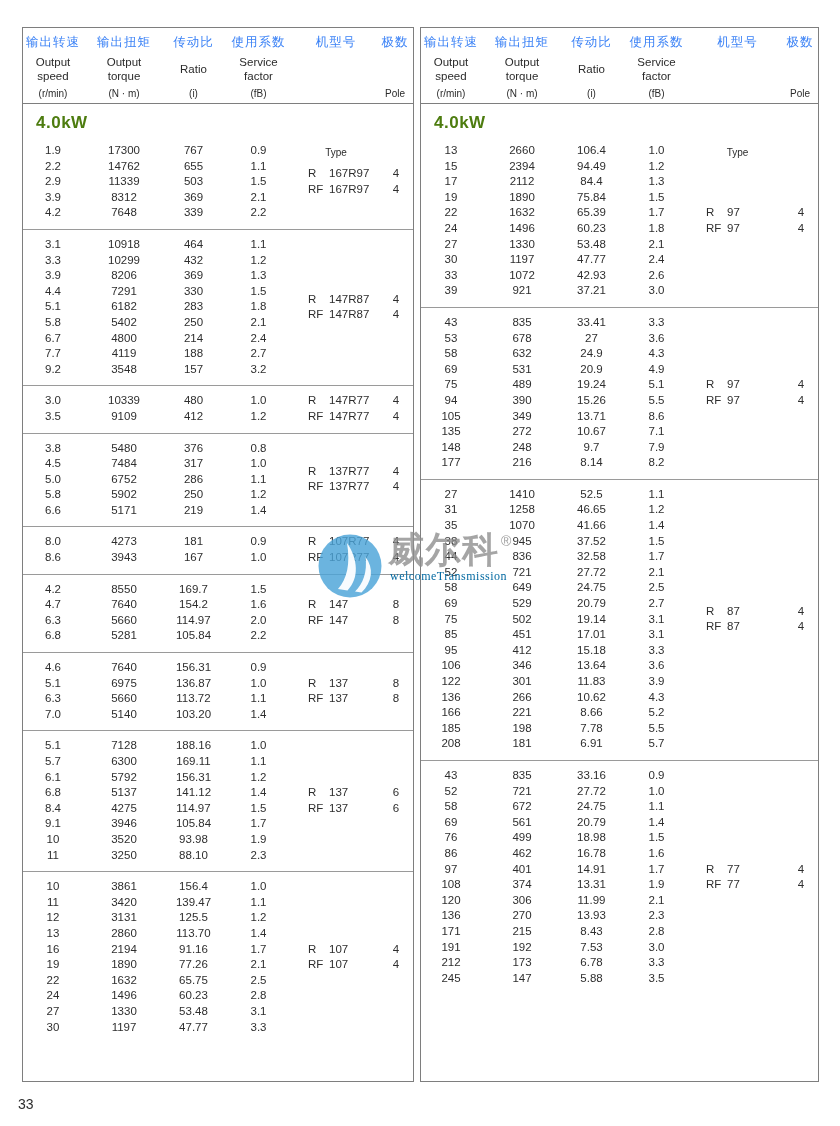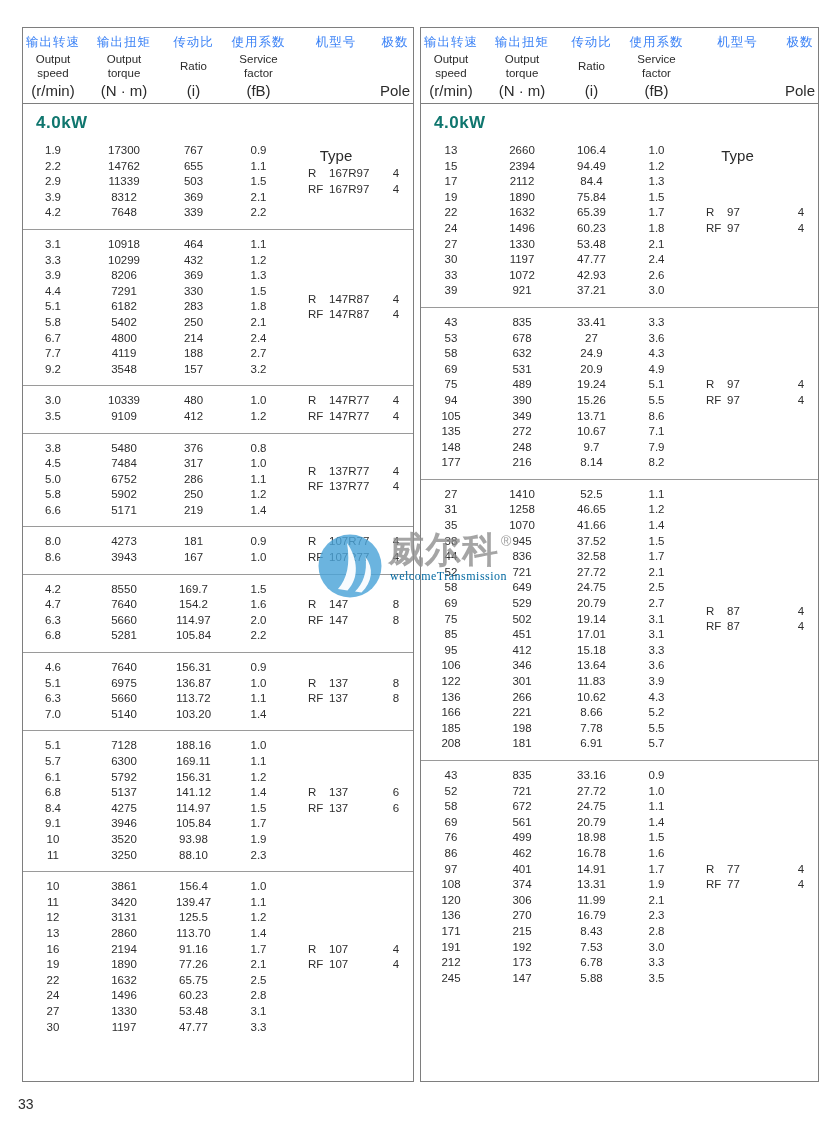--- a/index.html
+++ b/index.html
@@ -8,22 +8,22 @@
   .spec-table{position:absolute;top:27px;height:1055px;border:1px solid #7e7e7e;
               background:#fff;box-sizing:border-box;}
   #table-left{left:22px;width:392px;}
   #table-right{left:420px;width:399px;}
   .thead{display:flex;height:76px;border-bottom:1px solid #7e7e7e;box-sizing:border-box;padding-top:6px;}
   .hcell{display:flex;flex-direction:column;align-items:center;text-align:center;box-sizing:border-box;}
   .c0{width:60px;} .c1{width:82px;} .c2{width:57px;} .c3{width:73px;} .c4{flex:1;gap:48px;} .c5{width:36px;}
   .hcn{font-size:12.5px;color:#3b82f6;white-space:nowrap;letter-spacing:1px;}
   .hen{flex:1;display:flex;align-items:center;justify-content:center;}
   .hentext{display:inline-block;max-width:58px;font-size:11.5px;line-height:1.15;text-align:center;}
-  .hunit{font-size:15px;padding-bottom:4px;white-space:nowrap;}
-  .ptitle{font-size:17px;font-weight:bold;color:#0f766e;padding:9px 0 3px 13px;letter-spacing:0.5px;}
+  .hunit{font-size:10px;padding-bottom:4px;white-space:nowrap;}
+  .ptitle{font-size:17px;font-weight:bold;color:#4d7c0f;padding:9px 0 3px 13px;letter-spacing:0.5px;}
   .block{display:flex;padding:7px 0 8px;justify-content:flex-end;}
   .block + .block{border-top:1px solid #9a9a9a;}
   .rows{width:272px;}
   .row{display:flex;height:15.6px;line-height:15.6px;}
   .cell{font-size:11.5px;text-align:center;color:#2e2e2e;}
   .typewrap{flex:1;display:flex;flex-direction:column;justify-content:center;}
   .typeline{display:flex;height:15.6px;line-height:15.6px;font-size:11.5px;color:#2e2e2e;}
   .tmodel{flex:1;display:flex;padding-left:13px;white-space:nowrap;}
   .tseries{width:21px;}
   .tpole{width:34px;text-align:center;}
@@ -941,21 +941,21 @@
           </div>
           <div class="row">
             <span class="cell c0">120</span>
             <span class="cell c1">306</span>
             <span class="cell c2">11.99</span>
             <span class="cell c3">2.1</span>
           </div>
           <div class="row">
             <span class="cell c0">136</span>
             <span class="cell c1">270</span>
-            <span class="cell c2">16.79</span>
+            <span class="cell c2">13.93</span>
             <span class="cell c3">2.3</span>
           </div>
           <div class="row">
             <span class="cell c0">171</span>
             <span class="cell c1">215</span>
             <span class="cell c2">8.43</span>
             <span class="cell c3">2.8</span>
           </div>
           <div class="row">
             <span class="cell c0">191</span>

